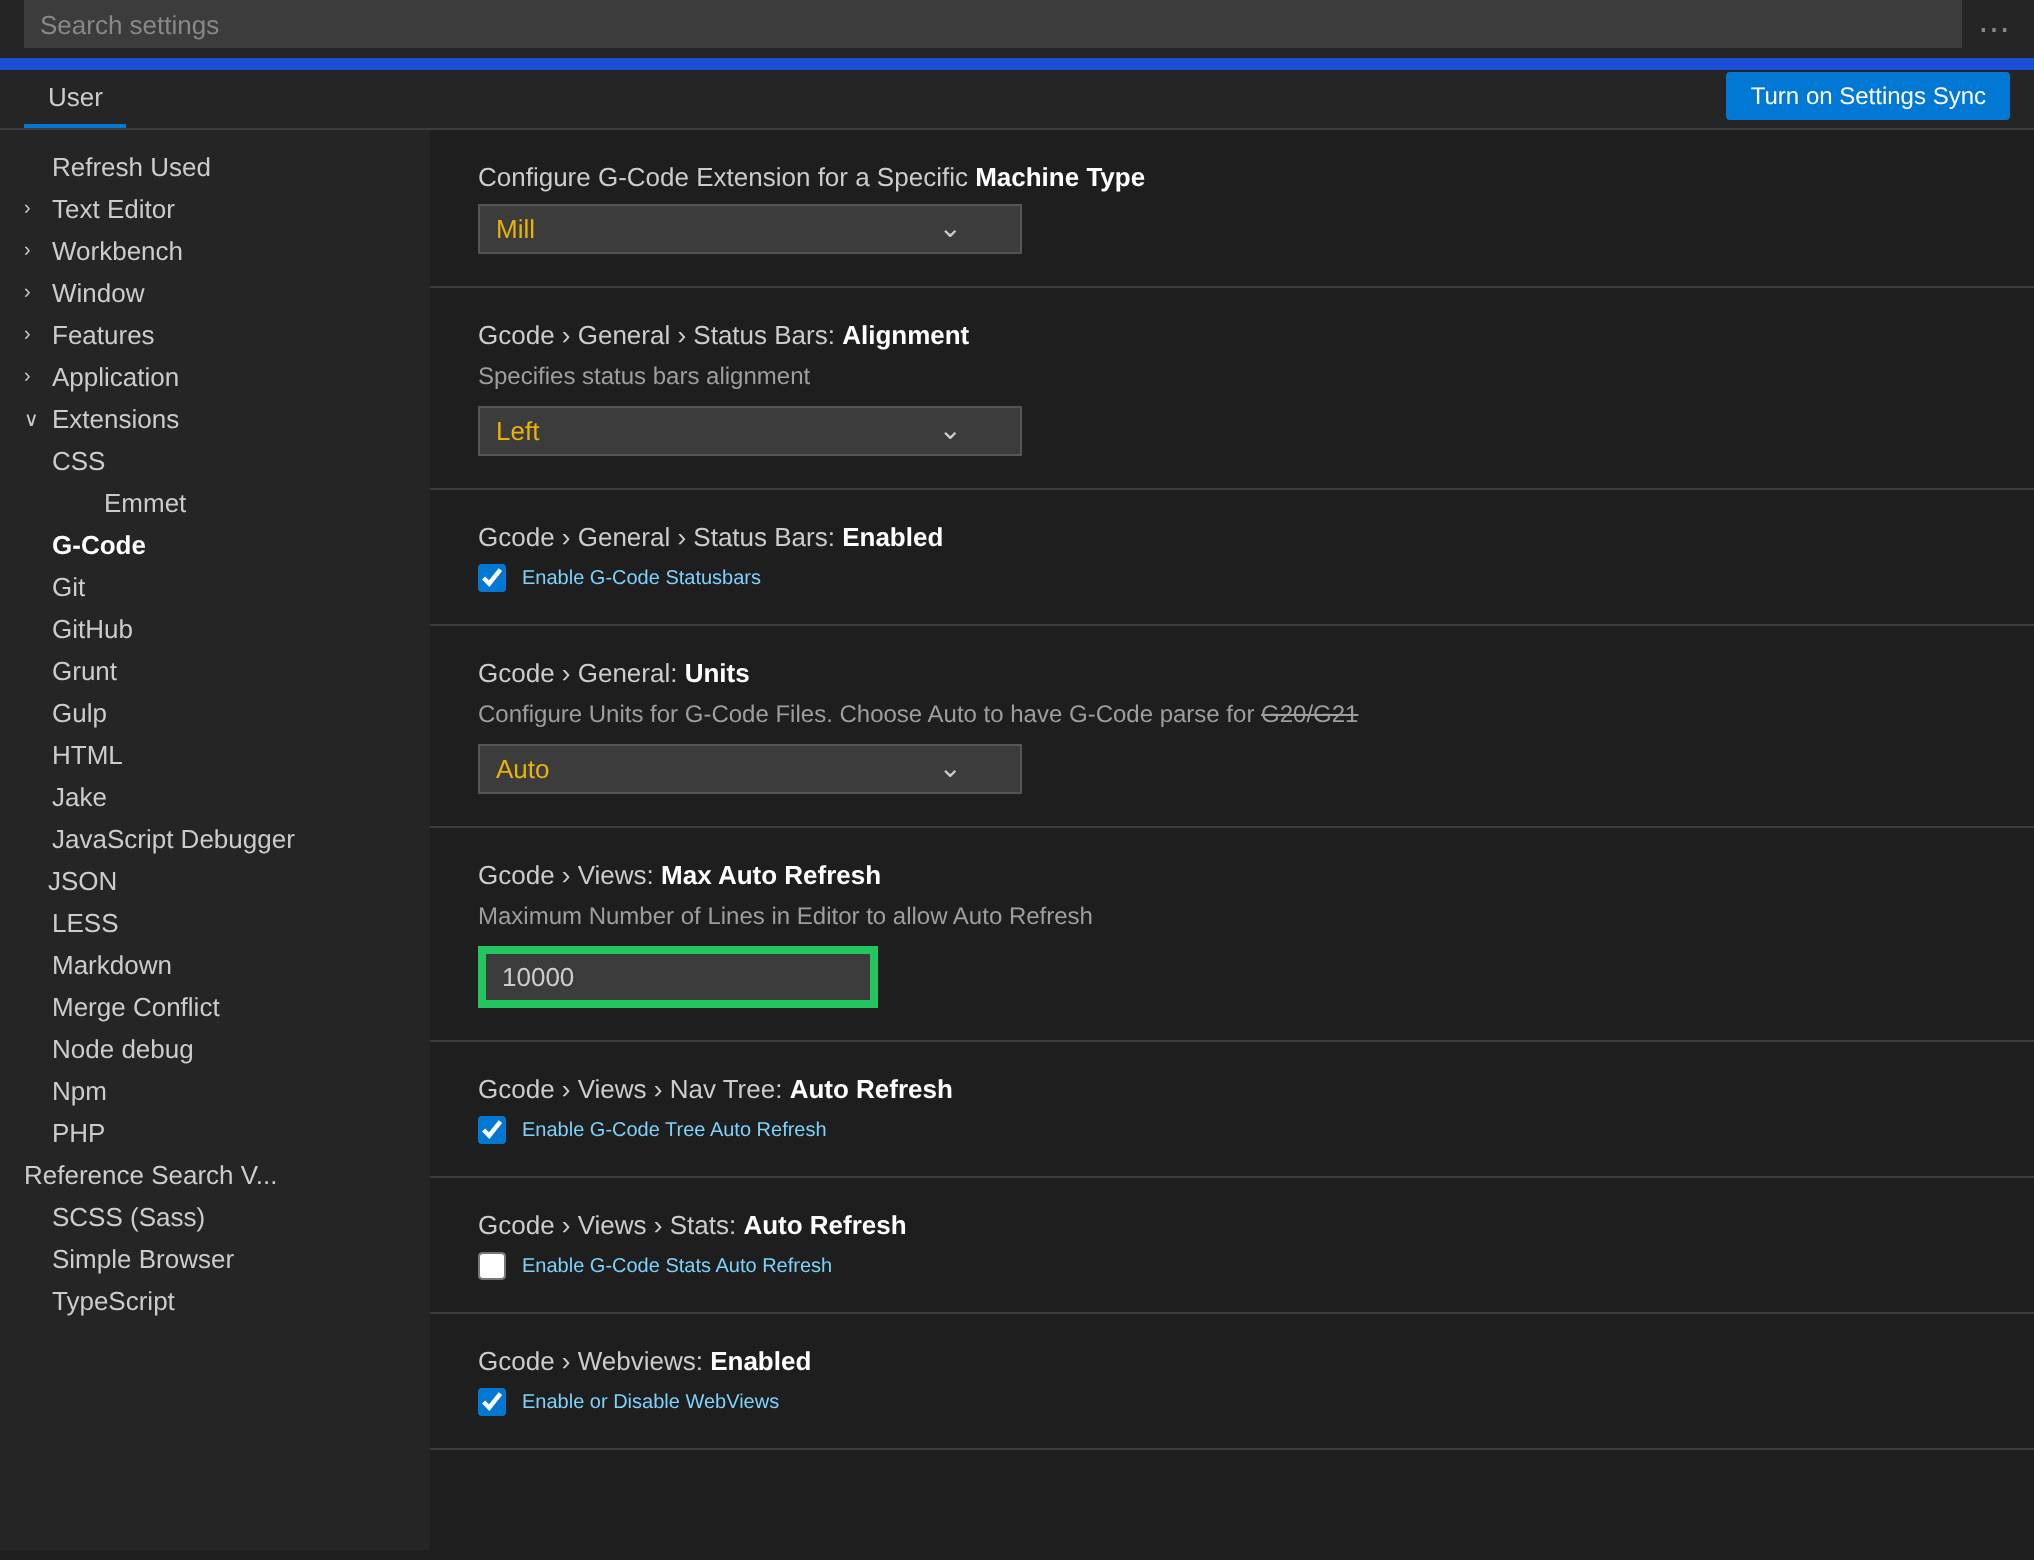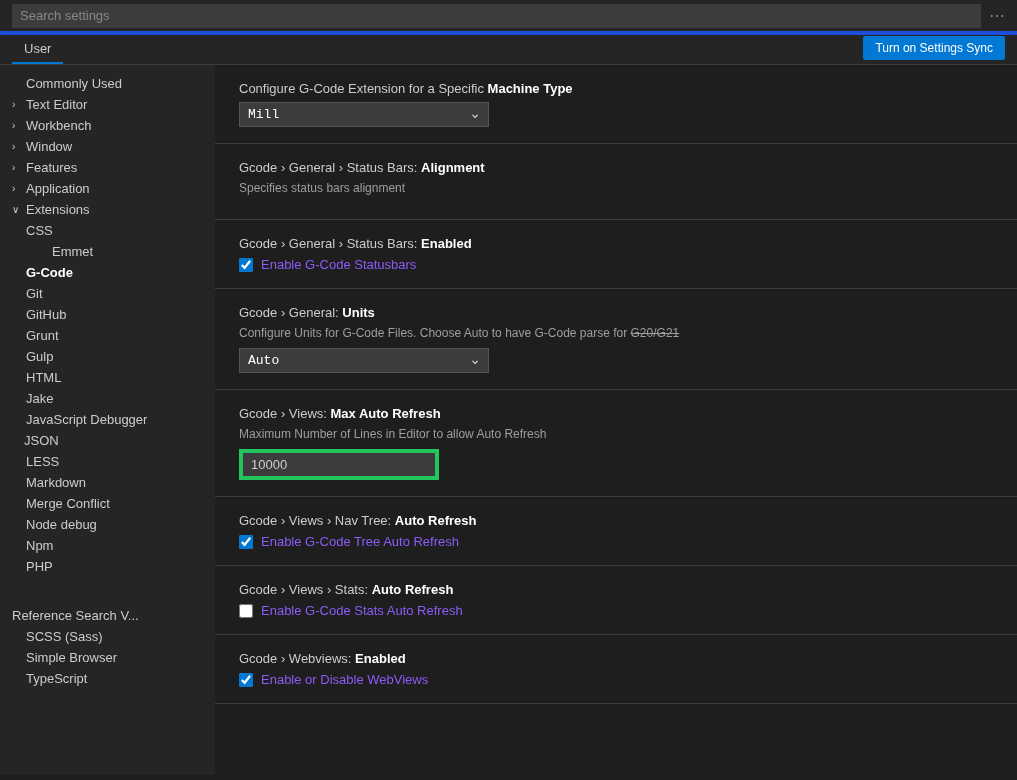--- a/index.html
+++ b/index.html
@@ -9,25 +9,24 @@
       font-family: -apple-system, BlinkMacSystemFont, 'Segoe UI', sans-serif;
       font-size: 13px;
       height: 780px;
       width: 1017px;
       overflow: hidden;
     }
 
     
     .header {
       display: flex;
-      align-items: center;
       background: #252526;
       padding: 0 12px;
       height: 35px;
-      border-bottom: 4px solid #1d4ed8;
+      border-bottom: 6px solid #1d4ed8;
     }
     .search-input {
       background: #3c3c3c;
       border: none;
       color: #cccccc;
       font-size: 13px;
       padding: 4px 8px;
       flex: 1;
       outline: none;
       height: 24px;
@@ -133,30 +132,29 @@
 
     .setting-desc {
       font-size: 12px;
       color: #9e9e9e;
       margin-bottom: 8px;
     }
 
     .setting-select {
       background: #3c3c3c;
       border: 1px solid #555;
-      color: #ffffff;
+      color: #eab308;
       font-size: 13px;
       padding: 4px 28px 4px 8px;
-      width: 250px;
+      width: 272px;
       appearance: none;
       -webkit-appearance: none;
       outline: none;
       cursor: pointer;
       position: relative;
-      font-family: Liberation Mono, monospace;
     }
 
     .select-wrapper {
       position: relative;
       display: inline-block;
       width: 250px;
     }
     .select-wrapper::after {
       content: '⌄';
       position: absolute;
@@ -174,22 +172,22 @@
       gap: 8px;
       margin-top: 4px;
     }
     .checkbox-row input[type="checkbox"] {
       width: 14px;
       height: 14px;
       accent-color: #0078d4;
       cursor: pointer;
     }
     .checkbox-row label {
-      font-size: 13px;
-      color: #8b5cf6;
+      font-size: 10px;
+      color: #7dd3fc;
     }
 
     .text-input {
       background: #3c3c3c;
       border: 4px solid #22c55e;
       color: #cccccc;
       font-size: 13px;
       padding: 4px 8px;
       width: 200px;
       outline: none;
@@ -214,21 +212,21 @@
   <div class="tab">User</div>
   <button class="sync-btn">Turn on Settings Sync</button>
 </div>
 
 <div class="main">
 
   <div class="sidebar">
 
     <div class="sidebar-item">
       <span class="chevron"> </span>
-      <span>Commonly Used</span>
+      <span>Refresh Used</span>
     </div>
     <div class="sidebar-item">
       <span class="chevron">›</span>
       <span>Text Editor</span>
     </div>
     <div class="sidebar-item">
       <span class="chevron">›</span>
       <span>Workbench</span>
     </div>
     <div class="sidebar-item">
@@ -291,21 +289,21 @@
     </div>
     <div class="sidebar-item" style="padding-left:26px;">
       <span>Node debug</span>
     </div>
     <div class="sidebar-item" style="padding-left:26px;">
       <span>Npm</span>
     </div>
     <div class="sidebar-item" style="padding-left:26px;">
       <span>PHP</span>
     </div>
-    <div class="sidebar-item" style="margin-top:28px;">
+    <div class="sidebar-item" style="">
       <span>Reference Search V...</span>
     </div>
     <div class="sidebar-item" style="padding-left:26px;">
       <span>SCSS (Sass)</span>
     </div>
     <div class="sidebar-item" style="padding-left:26px;">
       <span>Simple Browser</span>
     </div>
     <div class="sidebar-item" style="padding-left:26px;">
       <span>TypeScript</span>
@@ -325,20 +323,27 @@
           <option>Other</option>
         </select>
       </div>
     </div>
 
     <div class="section">
       <div class="setting-label">
         <span>Gcode › General › Status Bars: </span><strong>Alignment</strong>
       </div>
       <div class="setting-desc">Specifies status bars alignment</div>
+      <div class="select-wrapper">
+        <select class="setting-select">
+          <option>Left</option>
+          <option>Right</option>
+          <option>Center</option>
+        </select>
+      </div>
     </div>
 
     <div class="section">
       <div class="setting-label">
         <span>Gcode › General › Status Bars: </span><strong>Enabled</strong>
       </div>
       <div class="checkbox-row">
         <input type="checkbox" checked="" style="">
         <label>Enable G-Code Statusbars</label>
       </div>

